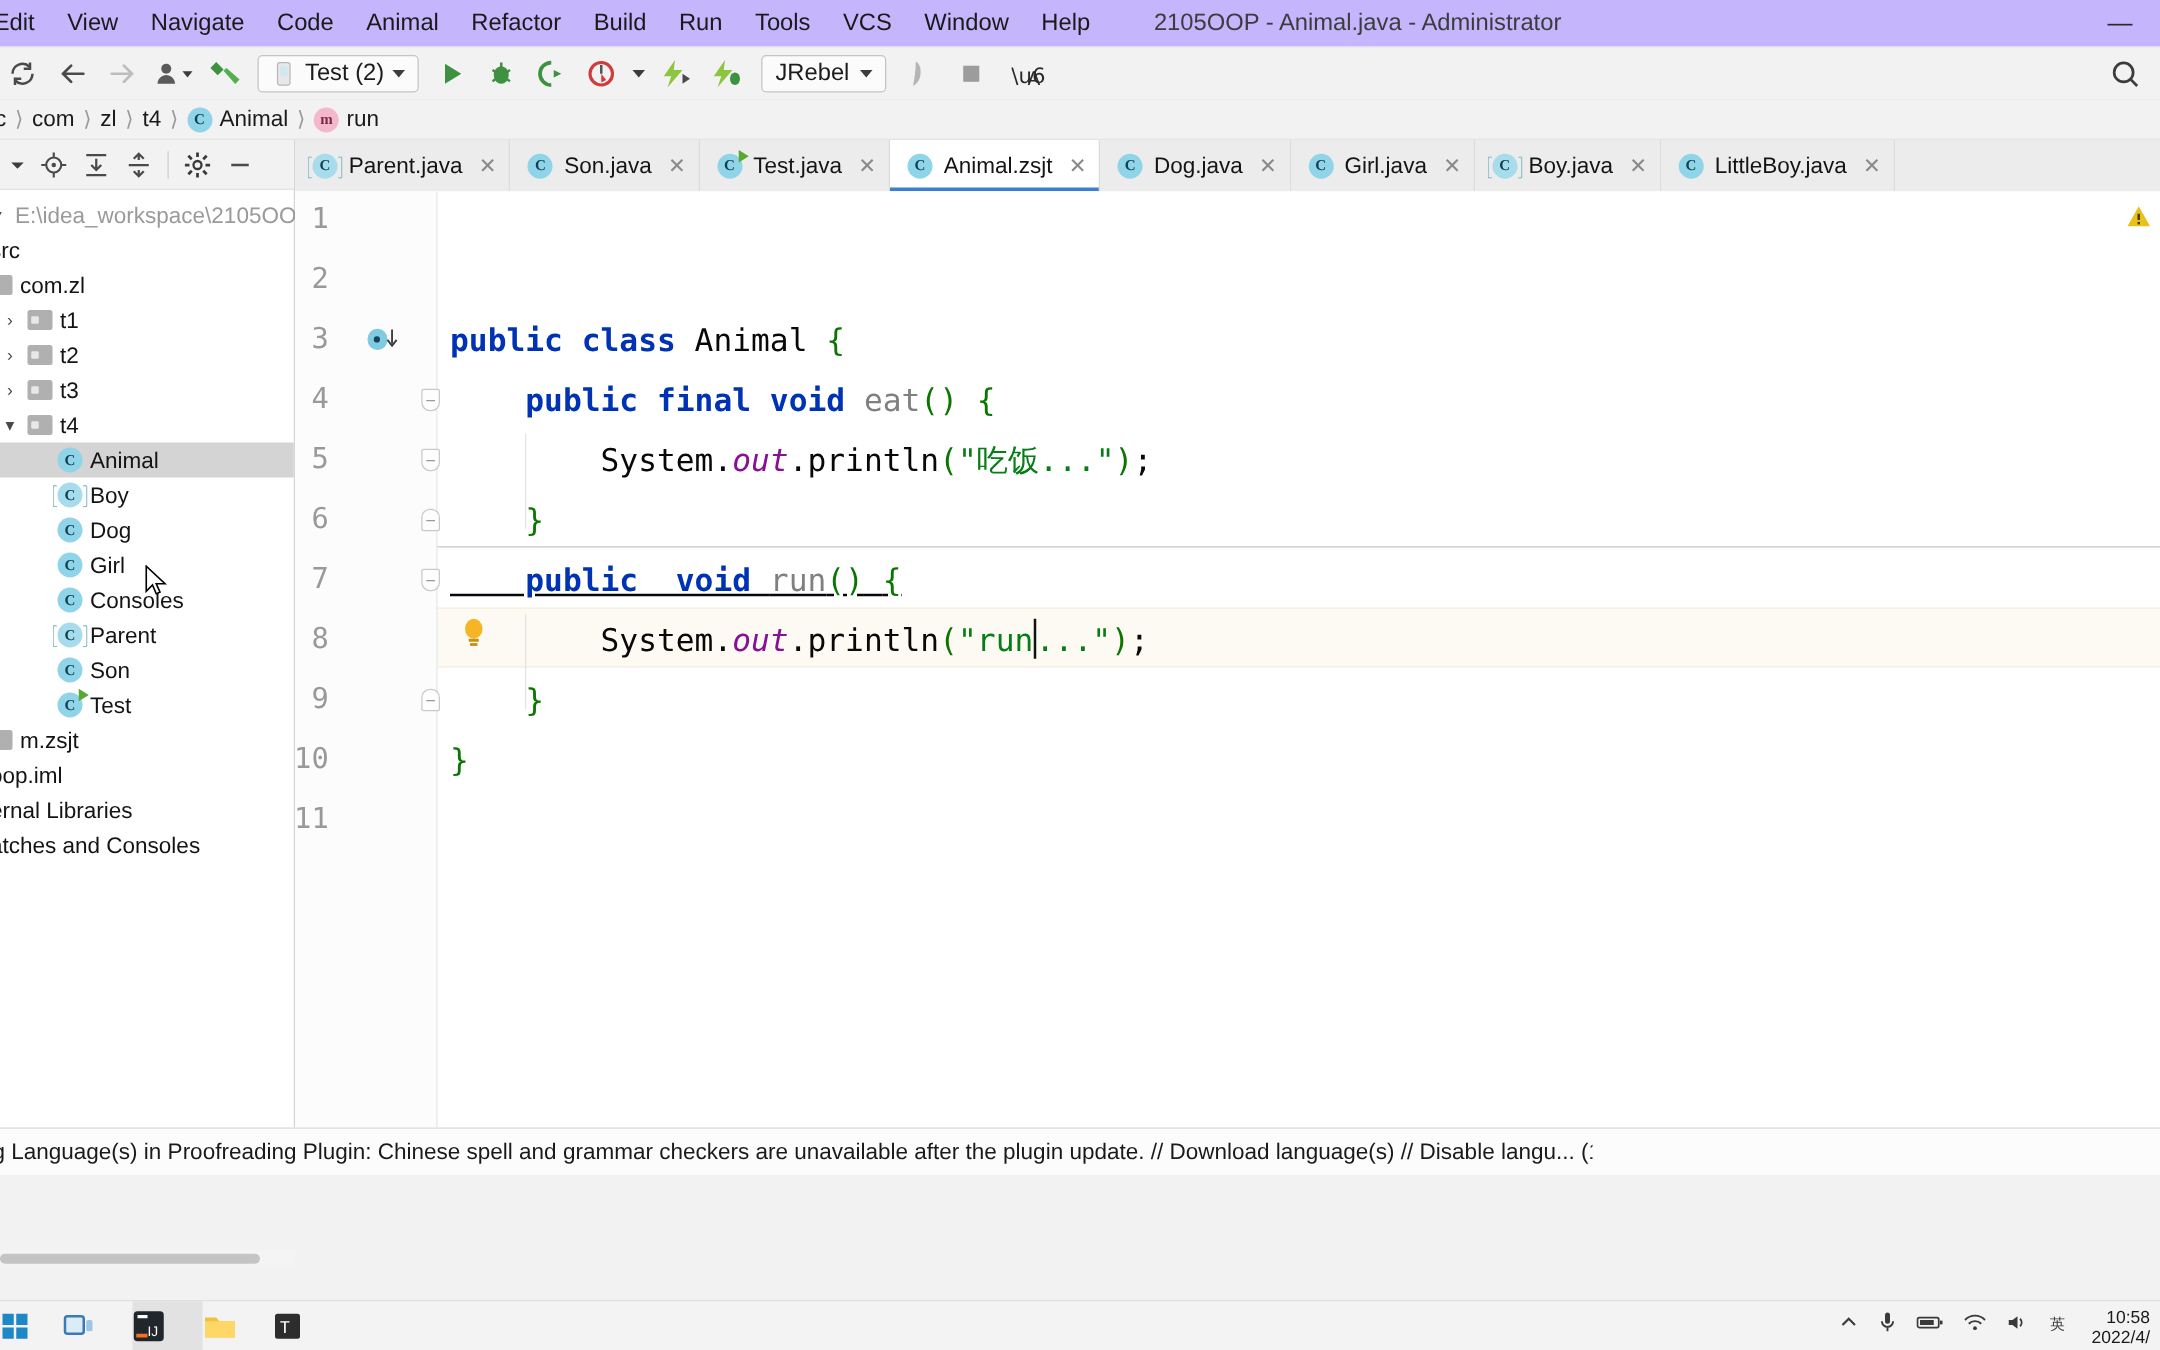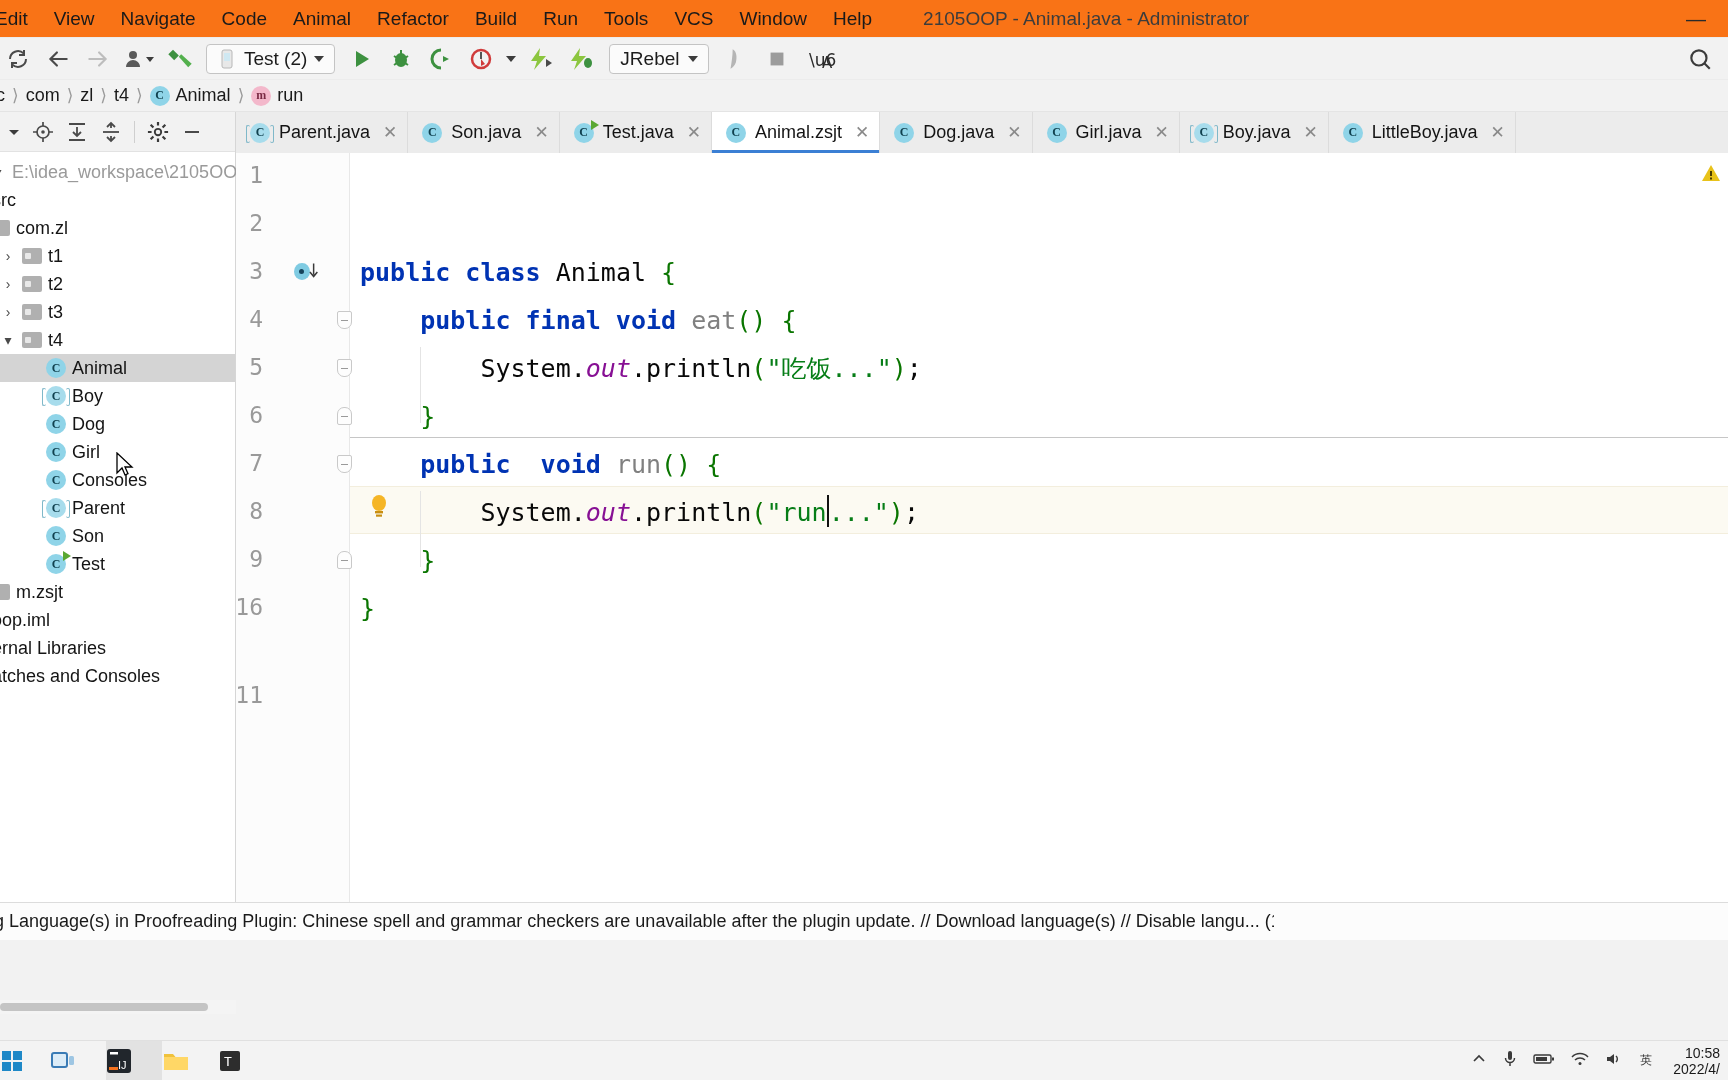--- a/index.html
+++ b/index.html
@@ -8,21 +8,21 @@
     background: #ffffff;
     font-family: "Liberation Sans", sans-serif;
     overflow: hidden;
     -webkit-font-smoothing: antialiased;
   }
   .app { position: relative; width: 1728px; height: 1080px; background: #f2f2f2; }
 
   
   .menubar {
     position: absolute; top: 0; left: 0; width: 1728px; height: 38px;
-    background: #f97316; display: flex; align-items: center;
+    background: #c4b5fd; display: flex; align-items: center;
     border-bottom: 1px solid #ececec;
   }
   .menu-items { display: flex; align-items: center; margin-left: -18px; }
   .menu-item {
     font-size: 19px; color: #1a1a1a; padding: 2px 13px; cursor: default; white-space: nowrap;
   }
   .win-title {
     font-size: 19px; color: #3c3c3c; margin-left: 38px; white-space: nowrap;
   }
   .win-buttons { position: absolute; right: 10px; top: 0; height: 38px; display: flex; align-items: center; }
@@ -546,22 +546,22 @@
     <div class="gutter">
       <div class="ln" style="top:9px;">1</div>
       <div class="ln" style="top:57px;">2</div>
       <div class="ln" style="top:105px;">3</div>
       <div class="ln" style="top:153px;">4</div>
       <div class="ln" style="top:201px;">5</div>
       <div class="ln" style="top:249px;">6</div>
       <div class="ln" style="top:297px;">7</div>
       <div class="ln" style="top:345px;">8</div>
       <div class="ln" style="top:393px;">9</div>
-      <div class="ln" style="top:441px;">16</div>
-      <div class="ln" style="top:489px;margin-top:40px;">11</div>
+      <div class="ln" style="top:441px;">10</div>
+      <div class="ln" style="top:489px;">11</div>
 
       <div class="gutter-impl" style="left:58px; top:106px;">
         <span class="impl-circ"></span>
         <svg width="10" height="18" viewBox="0 0 10 18" style="margin-left:-1px;">
             <path d="M5 1v12M1 10l4 5 4-5" stroke="#3a3a3a" stroke-width="1.6" fill="none"></path>
           </svg>
       </div>
       <div class="bulb" style="left:132px; top:340px;">
         <svg width="22" height="26" viewBox="0 0 22 26">
             <ellipse cx="11" cy="10" rx="7" ry="8" fill="#f5b526"></ellipse>
@@ -592,21 +592,21 @@
       <div class="method-sep" style="top:284px; left:0; width:1378px;"></div>
 
       <div class="indent-guide" style="left:70px; top:194px; height:76px;"></div>
       <div class="indent-guide" style="left:70px; top:338px; height:76px;"></div>
 
       <div class="code-line" style="top:48px;"></div>
       <div class="code-line" style="top:96px;"><span class="kw">public class </span><span class="punct">Animal </span><span class="br">{</span></div>
       <div class="code-line" style="top:144px;"><span class="kw">    public final void </span><span class="fn">eat</span><span class="br">()</span><span class="punct"> </span><span class="br">{</span></div>
       <div class="code-line" style="top:192px;"><span class="punct">        System.</span><span class="fld">out</span><span class="punct">.println</span><span class="br">(</span><span class="str">"吃饭..."</span><span class="br">)</span><span class="punct">;</span></div>
       <div class="code-line" style="top:240px;"><span class="punct">    </span><span class="br">}</span></div>
-      <div class="code-line" style="top:288px;"><span class="kw">    public  void </span><span class="fn">run</span><span class="br">()</span><span class="punct"> </span><span class="br">{</span></div>
+      <div class="code-line" style="top:288px;text-decoration:underline;"><span class="kw">    public  void </span><span class="fn">run</span><span class="br">()</span><span class="punct"> </span><span class="br">{</span></div>
       <div class="code-line" style="top:336px;"><span class="punct">        System.</span><span class="fld">out</span><span class="punct">.println</span><span class="br">(</span><span class="str">"run</span><span class="caret-bar" style="position:relative;display:inline-block;top:6px;"></span><span class="str">..."</span><span class="br">)</span><span class="punct">;</span></div>
       <div class="code-line" style="top:384px;"><span class="punct">    </span><span class="br">}</span></div>
       <div class="code-line" style="top:432px;"><span class="br">}</span></div>
       <div class="code-line" style="top:480px;"></div>
     </div>
 
     <div class="warn-stripe">
       <svg width="22" height="20" viewBox="0 0 22 20">
           <path d="M11 2l9 16H2z" fill="#e8c21a"></path>
           <rect x="10" y="8" width="2" height="5" fill="#4a3c00"></rect>

